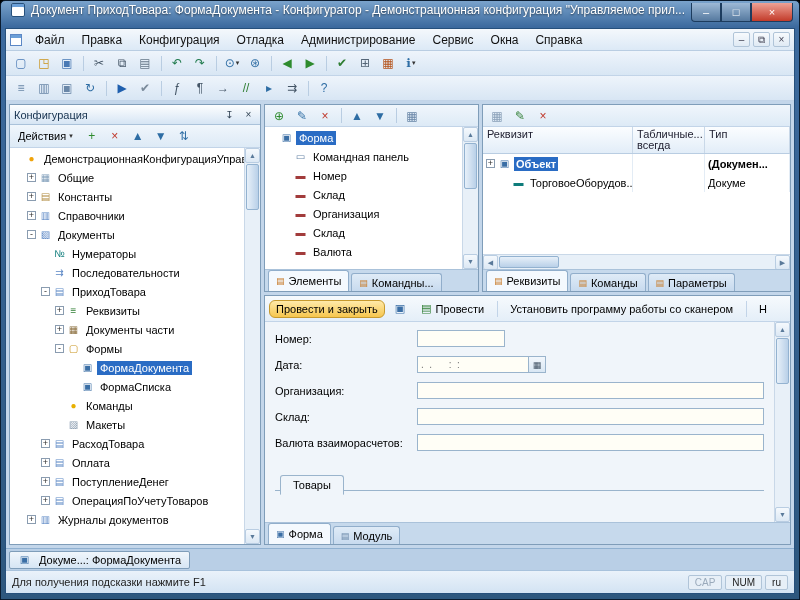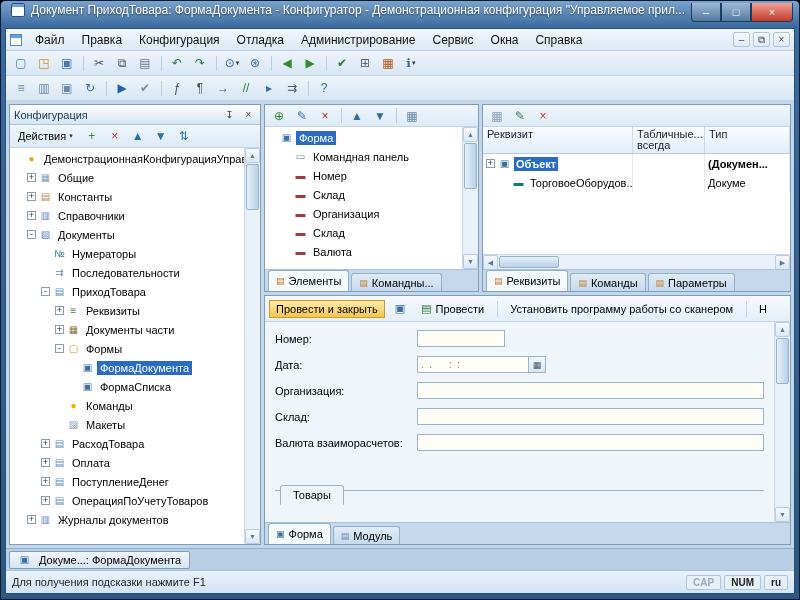--- a/index.html
+++ b/index.html
@@ -91,38 +91,38 @@
   .grid-head .hcell { padding:2px 4px; border-right:1px solid #c9d8e8; line-height:11px; min-height:26px; }
   .grid-body { flex:1; background:#fff; overflow:hidden; }
   .trow { display:grid; grid-template-columns:150px 72px 1fr; height:19px; font-size:11px; }
   .tcell { display:flex; align-items:center; border-right:1px solid #e3ecf5; overflow:hidden; white-space:nowrap; }
   .tcell .rname { padding:1px 2px; }
   .tcell.type-cell { padding:0 3px; }
 
   
   .cmdbar { height:26px; flex:none; display:flex; align-items:center; gap:4px; padding:2px 4px; font-size:11px;
     background:linear-gradient(#f6fafd,#e4eef8); border-bottom:1px solid #c2d4e8; overflow:hidden; white-space:nowrap; }
-  .cmd-btn { display:flex; align-items:center; gap:4px; padding:2px 6px; border-radius:0; flex:none; }
+  .cmd-btn { display:flex; align-items:center; gap:4px; padding:2px 6px; border-radius:6px; flex:none; }
   .cmd-btn.primary { background:linear-gradient(#ffeaa9,#f6c64e); border:1px solid #c79a2e; }
   .cmd-btn.sep { padding:0; width:6px; }
   .cmd-btn.sep::before { content:""; width:1px; height:16px; background:#c2d4e8; margin:0 auto; }
   .form-body { flex:1; display:flex; overflow:hidden; background:#f0f5fa; }
   .fields { flex:1; display:flex; flex-direction:column; gap:9px; padding:8px 10px 0 10px; overflow:hidden; }
   .frow { display:flex; align-items:center; font-size:11px; flex:none; }
   .flabel { width:142px; flex:none; }
   .finput { height:17px; border:1px solid #9ab4cc; background:#fffef6; display:flex; align-items:center; padding:0 3px; color:#777; overflow:hidden; }
   .finput .val { white-space:pre; font-size:10px; }
   .finput.small { width:88px; }
   .finput.med { width:112px; }
   .finput.full { flex:1; }
   .calbtn { width:17px; height:17px; flex:none; display:flex; align-items:center; justify-content:center; font-size:9px; color:#456;
     border:1px solid #9ab4cc; border-left:none; background:linear-gradient(#f2f7fc,#d9e7f4); }
   .group-tabs { margin-top:10px; border-bottom:1px solid #9ab4cc; padding-left:5px; flex:none; }
   .gtab { display:inline-block; padding:3px 12px; font-size:11px; background:#f0f5fa; border:1px solid #9ab4cc; border-bottom-color:#f0f5fa;
-    border-radius:3px 3px 0 0; position:relative; top:15px; }
+    border-radius:3px 3px 0 0; position:relative; top:5px; }
 
   
   .window-tabs { height:22px; flex:none; display:flex; align-items:center; padding:1px 3px; background:#b9cfe6; border-top:1px solid #8fb0d0; }
   .wtab { display:flex; align-items:center; gap:5px; padding:2px 8px; font-size:11px;
     background:linear-gradient(#f0f6fc,#d6e5f4); border:1px solid #7f9db9; border-radius:2px; }
   .statusbar { height:23px; flex:none; display:flex; align-items:center; padding:0 6px; font-size:11px; color:#222;
     background:linear-gradient(#eaf2fa,#d3e3f3); border-top:1px solid #a8c2dc; }
   .status-hint { flex:1; white-space:nowrap; overflow:hidden; }
   .ind { border:1px solid #b0c4d8; background:#e7eff7; padding:1px 6px; font-size:10px; margin-left:3px; border-radius:2px; color:#222; }
   .ind.muted { color:#9aaabb; }
@@ -719,21 +719,21 @@
     <div class="window-tabs">
 
     <span class="wtab active">
           <span class="ticon" style="color: rgb(58, 110, 165);">▣</span>
           <span>Докуме...: ФормаДокумента</span>
         </span>
       </div>
 
     <div class="statusbar">
       <span class="status-hint">Для получения подсказки нажмите F1</span>
-      <span style="display:flex;font-weight:bold;">
+      <span style="display:flex;">
 
       <span class="ind muted">CAP</span>
           <span class="ind">NUM</span>
           <span class="ind">ru</span>
         </span>
     </div>
 
   </div>
 </div>
 

